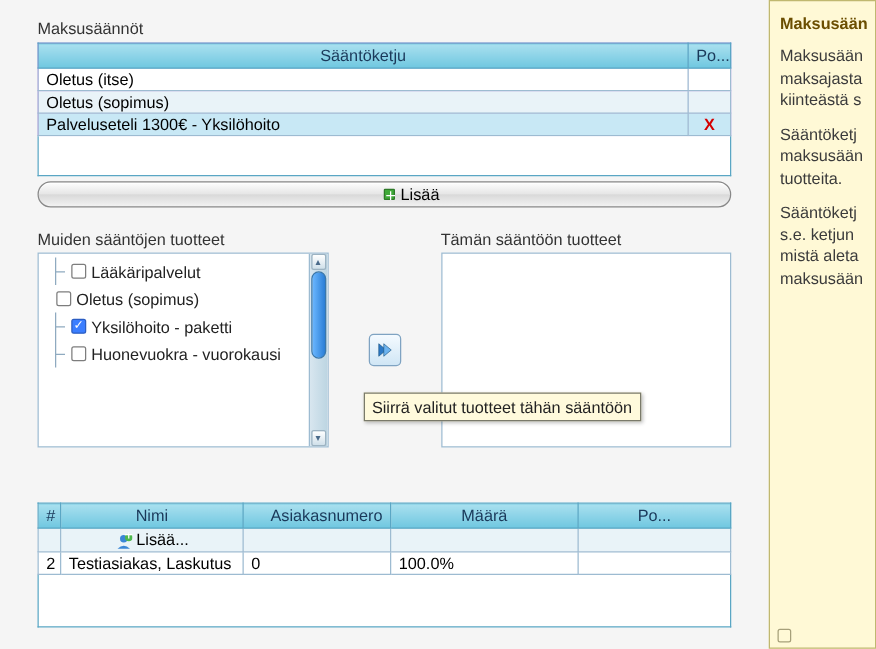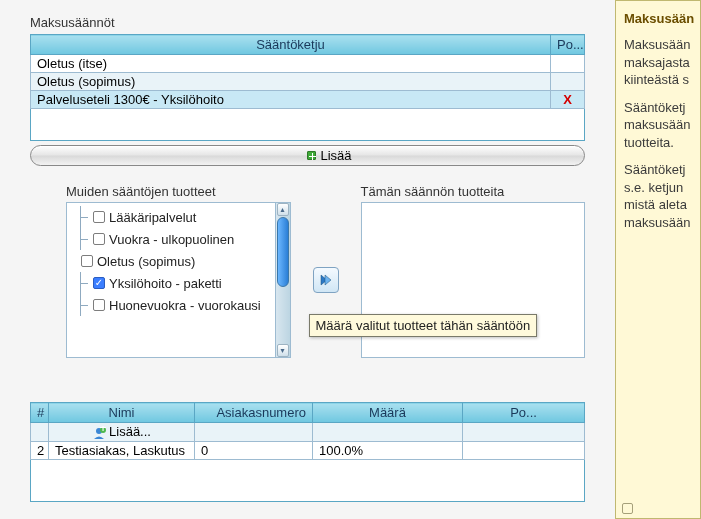--- a/index.html
+++ b/index.html
@@ -26,21 +26,21 @@
 
 
 .pill-wrap { margin-top: 4px; margin-bottom: 18px; }
 .pill-button { width: 100%; height: 21px; border: 1px solid #888; border-radius: 11px; background: linear-gradient(#fefefe,#e6e6e6 48%,#d9d9d9 52%,#f2f2f2); display: flex; align-items: center; justify-content: center; gap: 4px; cursor: pointer; box-shadow: inset 0 1px 0 rgba(255,255,255,0.8); padding-left: 44px; }
 .plus-box { width: 9px; height: 9px; background: #3fa938; border: 1px solid #2e7a28; position: relative; border-radius: 1px; }
 .plus-box::before, .plus-box::after { content: ""; position: absolute; background: #fff; }
 .plus-box::before { left: 4px; top: 1px; width: 1px; height: 7px; }
 .plus-box::after { top: 4px; left: 1px; height: 1px; width: 7px; }
 
 
-.lists-row { display: flex; gap: 22px; align-items: flex-start; margin-left: 36px; }
+.lists-row { display: flex; gap: 32px; align-items: flex-start; }
 .list-col { flex: 1; }
 .list-label { color: #333; margin-bottom: 3px; white-space: nowrap; }
 .tree-box { height: 156px; border: 1px solid #9dbbd1; background: #fff; position: relative; overflow: hidden; }
 .tree-scroll { position: absolute; right: 0; top: 0; bottom: 0; width: 15px; background: linear-gradient(90deg,#d8e6ef,#bcd5e2); border-left: 1px solid #9dbbd1; }
 .tree-scroll .cap { position: absolute; left: 1px; right: 1px; height: 13px; background: linear-gradient(#fff,#d0e0ea); border: 1px solid #9db3c2; border-radius: 2px; display: flex; align-items: center; justify-content: center; font-size: 8px; color: #4a6a8a; }
 .tree-scroll .cap.top { top: 0; }
 .tree-scroll .cap.bot { bottom: 0; }
 .tree-scroll .thumb { position: absolute; left: 1px; right: 1px; top: 14px; height: 70px; border-radius: 7px; background: linear-gradient(90deg,#6bb7ff,#2a7ed6); border: 1px solid #3a77aa; }
 .tree-list { list-style: none; padding: 3px 4px; }
 .tree-list li { display: flex; align-items: center; height: 22px; gap: 4px; color: #222; }
@@ -119,25 +119,20 @@
     <div class="list-col">
       <div class="list-label">Muiden sääntöjen tuotteet</div>
       <div class="tree-box">
         <ul class="tree-list" id="tree-list">
             <li>
               <span class="node-line"></span>
               <span class="cb"></span>
               <span>Lääkäripalvelut</span>
             </li>
             <li>
-              <span class="node-line"></span>
-              <span class="cb"></span>
-              <span>Vuokra - ulkopuolinen</span>
-            </li>
-            <li>
               <span class="node-root"></span>
               <span class="cb"></span>
               <span>Oletus (sopimus)</span>
             </li>
             <li>
               <span class="node-line"></span>
               <span class="cb checked"></span>
               <span>Yksilöhoito - paketti</span>
             </li>
             <li>
@@ -154,25 +149,25 @@
       </div>
     </div>
 
     <div class="arrow-col">
       <div class="arrow-btn">
         <svg width="16" height="16">
           <polygon points="3,3 9,8 3,13" fill="#2b78c5" stroke="#18517f" stroke-width="0.5"></polygon>
           <polygon points="7,3 13,8 7,13" fill="#6cb3ef" stroke="#18517f" stroke-width="0.5"></polygon>
         </svg>
       </div>
-      <div class="tooltip">Määrä valitut tuotteet tähän sääntöön</div>
+      <div class="tooltip">Siirrä valitut tuotteet tähän sääntöön</div>
     </div>
 
     <div class="list-col">
-      <div class="list-label">Tämän säännön tuotteita</div>
+      <div class="list-label">Tämän sääntöön tuotteet</div>
       <div class="right-box"></div>
     </div>
   </div>
 
   <div class="bottom-area">
     <table class="payer-table">
       <thead>
           <tr>
         <th class="col-idx">#</th>
         <th class="col-name">Nimi</th>

